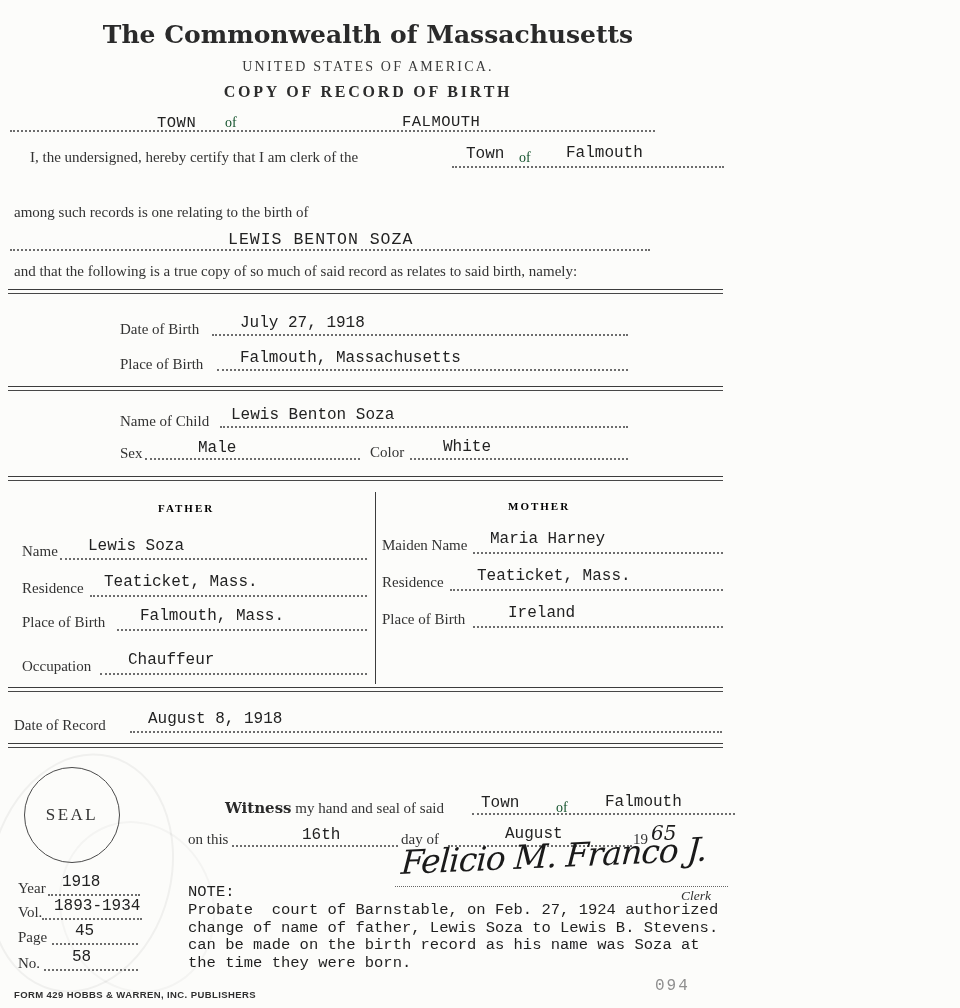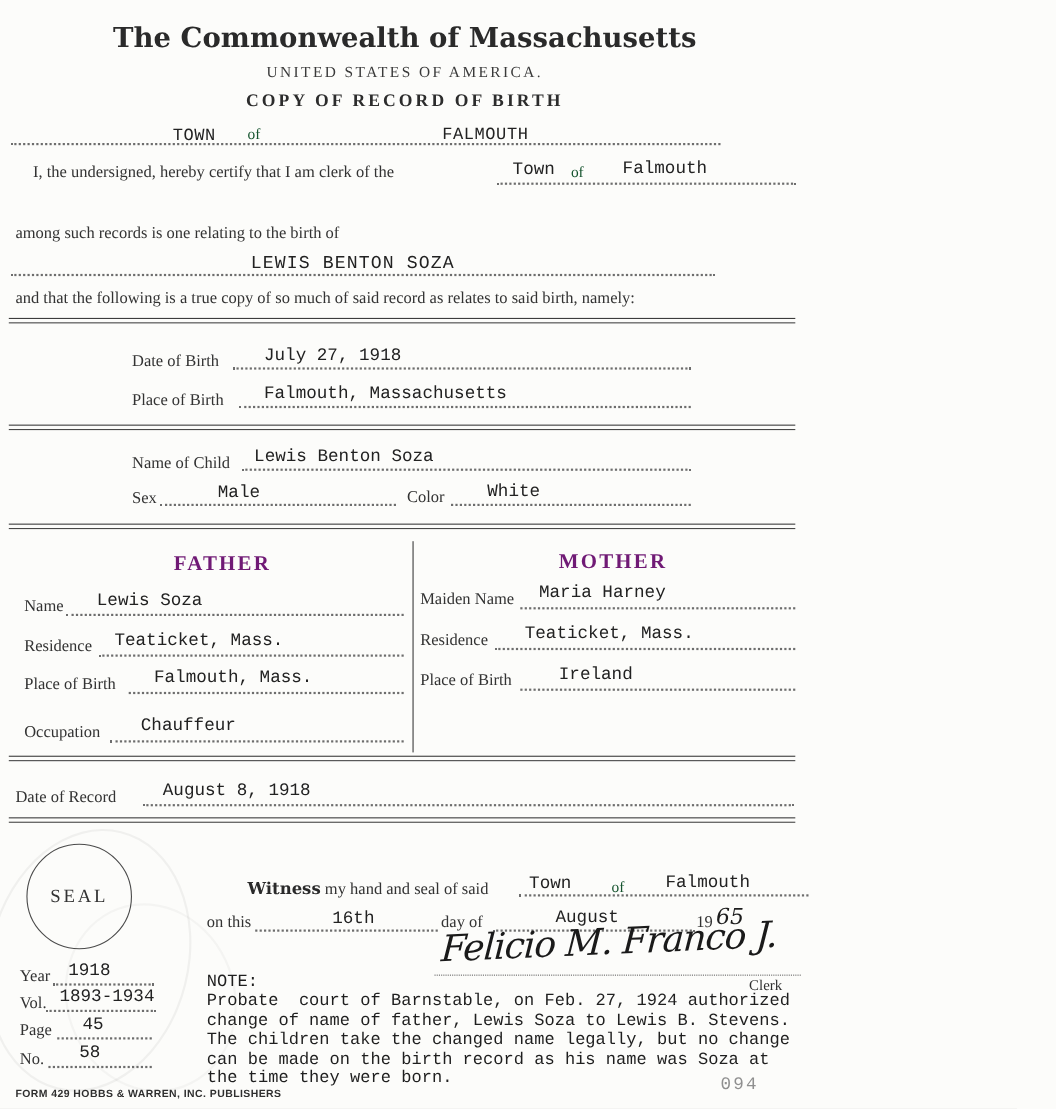--- a/index.html
+++ b/index.html
@@ -12,37 +12,37 @@
   .serif{font-family:"Liberation Serif","DejaVu Serif",serif;font-size:15px;color:#333;}
   .serif-sm{font-family:"Liberation Serif","DejaVu Serif",serif;font-size:14px;color:#14532d;}
   .typed{font-family:"Liberation Mono","DejaVu Sans Mono",monospace;font-size:16px;color:#222;}
   .typed-caps{font-family:"Liberation Mono","DejaVu Sans Mono",monospace;font-size:15.5px;letter-spacing:.5px;color:#222;}
   .blackletter{font-family:"DejaVu Serif","Liberation Serif",serif;font-weight:bold;color:#2a2a2a;}
   .center-wrap{position:absolute;left:0;width:736px;text-align:center;}
   .dotl{position:absolute;height:0;border-bottom:2px dotted #555;opacity:.85;}
   .dotl-fine{position:absolute;height:0;border-bottom:1.5px dotted #666;}
   .drule{position:absolute;left:8px;width:715px;height:3px;border-top:1.2px solid #3c3c3c;border-bottom:1px solid #474747;}
   .vrule{position:absolute;width:1.2px;background:#3c3c3c;}
-  .heading-col{font-weight:bold;font-size:19px;letter-spacing:2px;color:#701a75;}
+  .heading-col{font-weight:bold;font-size:11px;letter-spacing:2px;color:#000000;}
   .note-line{font-family:"Liberation Mono","DejaVu Sans Mono",monospace;font-size:15.5px;line-height:17.6px;color:#1f1f1f;white-space:pre;}
   .seal-circle{
     position:absolute;left:24px;top:767px;width:94px;height:94px;
     border:1.6px solid #4a4a4a;border-radius:50%;
     display:flex;align-items:center;justify-content:center;
   }
   .seal-text{font-size:17px;letter-spacing:2.5px;color:#333;}
   .emboss{position:absolute;border-radius:50%;pointer-events:none;}
   .emboss1{left:-10px;top:752px;width:178px;height:238px;border:2.5px solid rgba(90,90,90,.07);transform:rotate(14deg);}
   .emboss2{left:60px;top:820px;width:150px;height:170px;border:2px solid rgba(90,90,90,.05);transform:rotate(-20deg);}
   .signature{
     font-family:"DejaVu Serif","Liberation Serif",serif;font-style:italic;
     font-size:33px;letter-spacing:-1px;color:#1a1a1a;
     transform:rotate(-2.5deg) skewX(-6deg);transform-origin:left bottom;
   }
-  .clerk{font-size:13.5px;color:#2f2f2f;}
+  .clerk{font-style:italic;font-size:13.5px;color:#2f2f2f;}
   .hand{font-family:"DejaVu Serif","Liberation Serif",serif;font-style:italic;font-size:20px;color:#1c1c1c;}
   .form-info{font-family:"Liberation Sans","DejaVu Sans",sans-serif;font-size:9.5px;font-weight:bold;letter-spacing:.4px;color:#2f2f2f;}
   .scan-num{font-family:"Liberation Mono","DejaVu Sans Mono",monospace;font-size:16px;color:#8f8f8f;letter-spacing:2px;}
 </style>
 </head>
 <body>
 
 <div class="page">
 
   <div class="emboss emboss1"></div>
@@ -171,21 +171,20 @@
   <div class="t typed" style="left:75px;top:922px;">45</div>
 
   <div class="t serif" style="left:18px;top:955px;">No.</div>
   <div class="dotl" style="left:44px;top:969px;width:94px;"></div>
   <div class="t typed" style="left:72px;top:948px;">58</div>
 
   <div class="t note-line" style="left:188px;top:884px;">NOTE:</div>
   <div class="t" style="left:188px;top:902px;">
     <div class="note-line">Probate  court of Barnstable, on Feb. 27, 1924 authorized</div>
     <div class="note-line">change of name of father, Lewis Soza to Lewis B. Stevens.</div>
-    <div class="note-line">The children take the changed name legally, but no change</div>
     <div class="note-line">can be made on the birth record as his name was Soza at</div>
     <div class="note-line">the time they were born.</div>
   </div>
 
   <div class="t form-info" style="left:14px;top:989px;">FORM 429   HOBBS &amp; WARREN, INC.   PUBLISHERS</div>
   <div class="t scan-num" style="left:655px;top:977px;">094</div>
 
 </div>
 
 </body></html>

